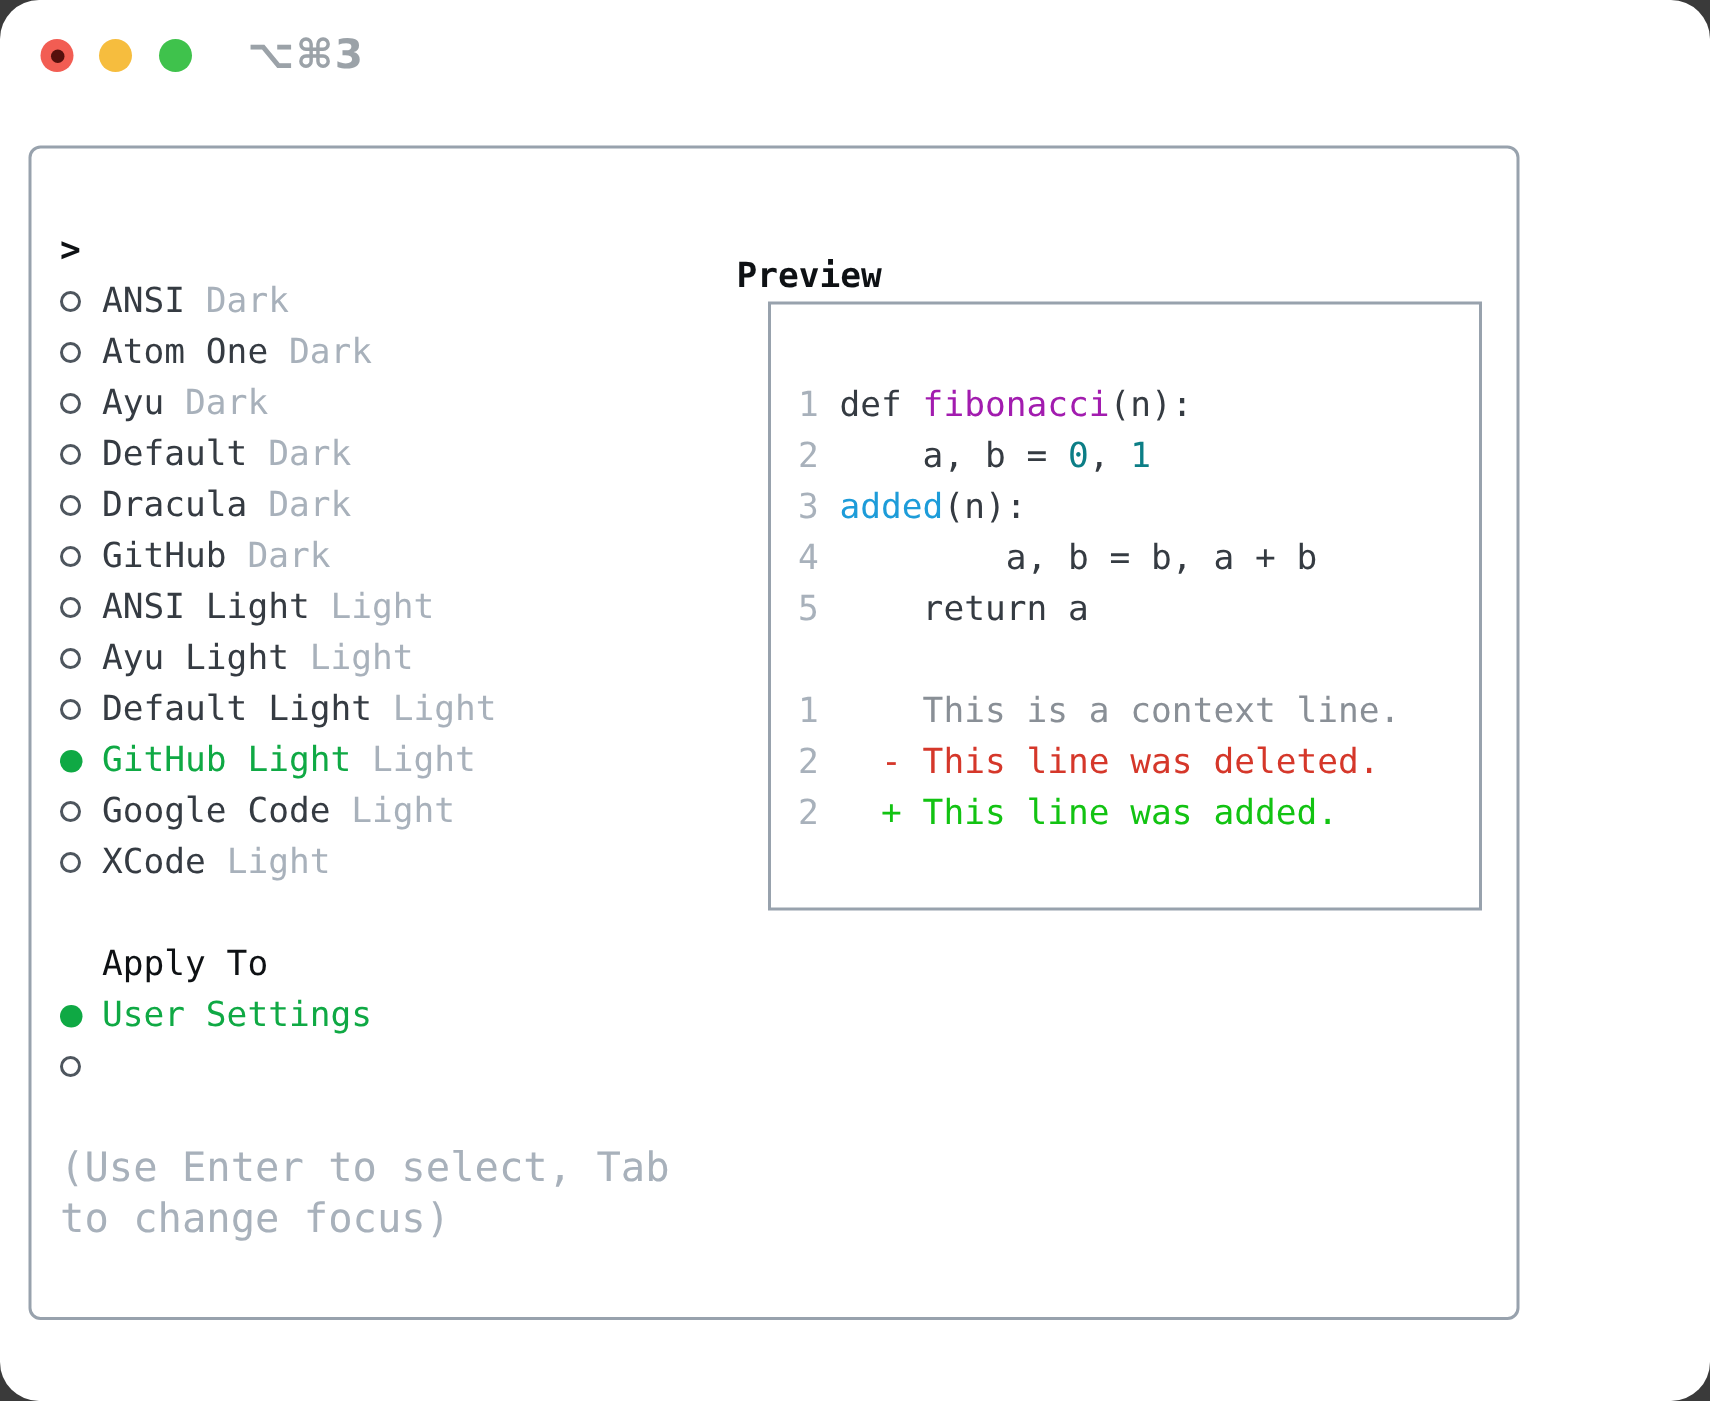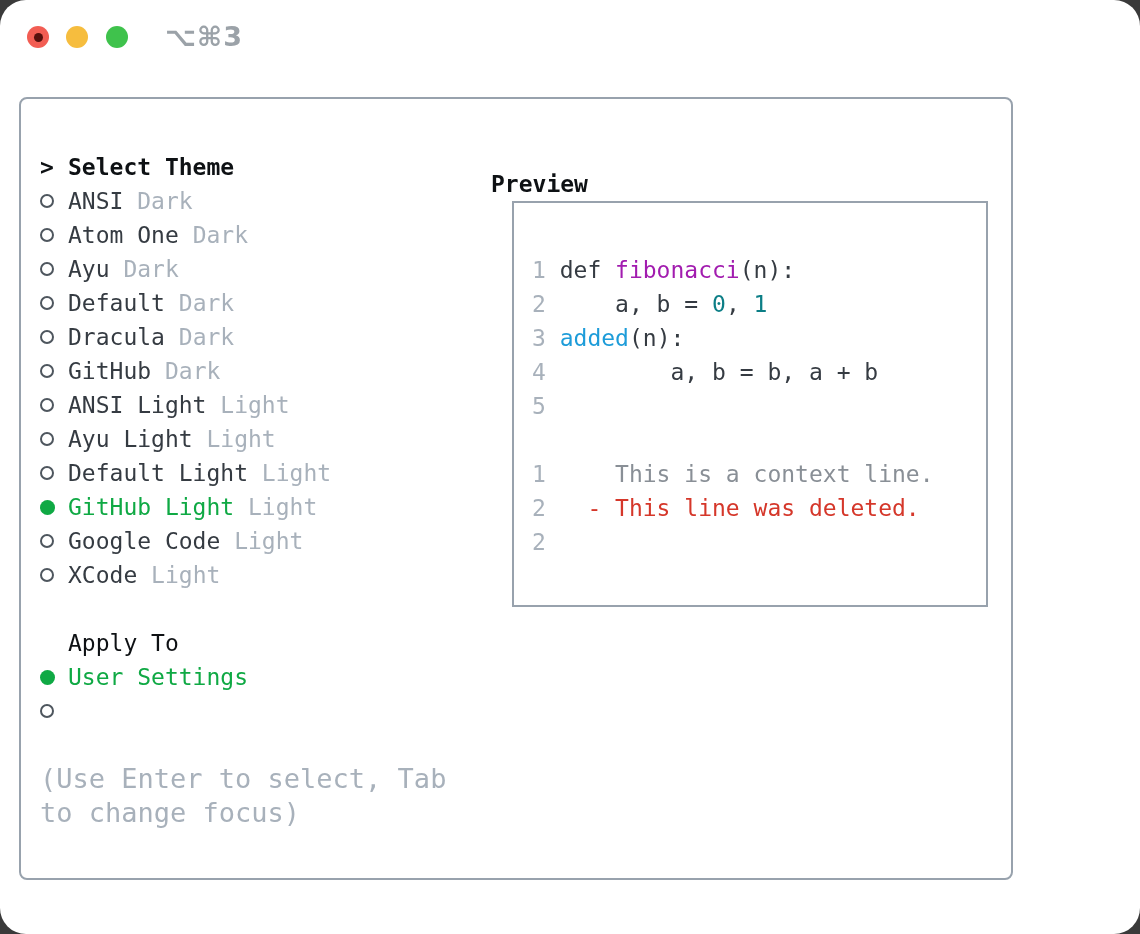--- a/index.html
+++ b/index.html
@@ -88,21 +88,20 @@
   </div>
 
   <div class="panel">
 
     <div class="left-col">
 
       <div class="row">
         <span class="bullet">
             <span class="prompt">&gt;</span>
           </span>
-        <span class="hdr">Select Theme</span>
       </div>
 
       <div class="row">
         <span class="bullet">
             <span class="ring"></span>
           </span>
         <span class="name">ANSI</span>
         <span class="variant">Dark</span>
       </div>
       <div class="row">
@@ -227,32 +226,34 @@
         <span class="ln">3</span>
         <span class="tok blt">added</span>
         <span class="tok">(n):</span>
       </div>
       <div class="pline">
         <span class="ln">4</span>
         <span class="tok">        a, b = b, a + b</span>
       </div>
       <div class="pline">
         <span class="ln">5</span>
+        <span class="tok">    return a</span>
       </div>
 
       <div class="pline"></div>
 
       <div class="pline">
         <span class="ln">1</span>
         <span class="tok ctx">    This is a context line.</span>
       </div>
       <div class="pline">
         <span class="ln">2</span>
         <span class="tok del">  - This line was deleted.</span>
       </div>
       <div class="pline">
         <span class="ln">2</span>
+        <span class="tok add">  + This line was added.</span>
       </div>
 
     </div>
 
   </div>
 </div>
 
 </body></html>

